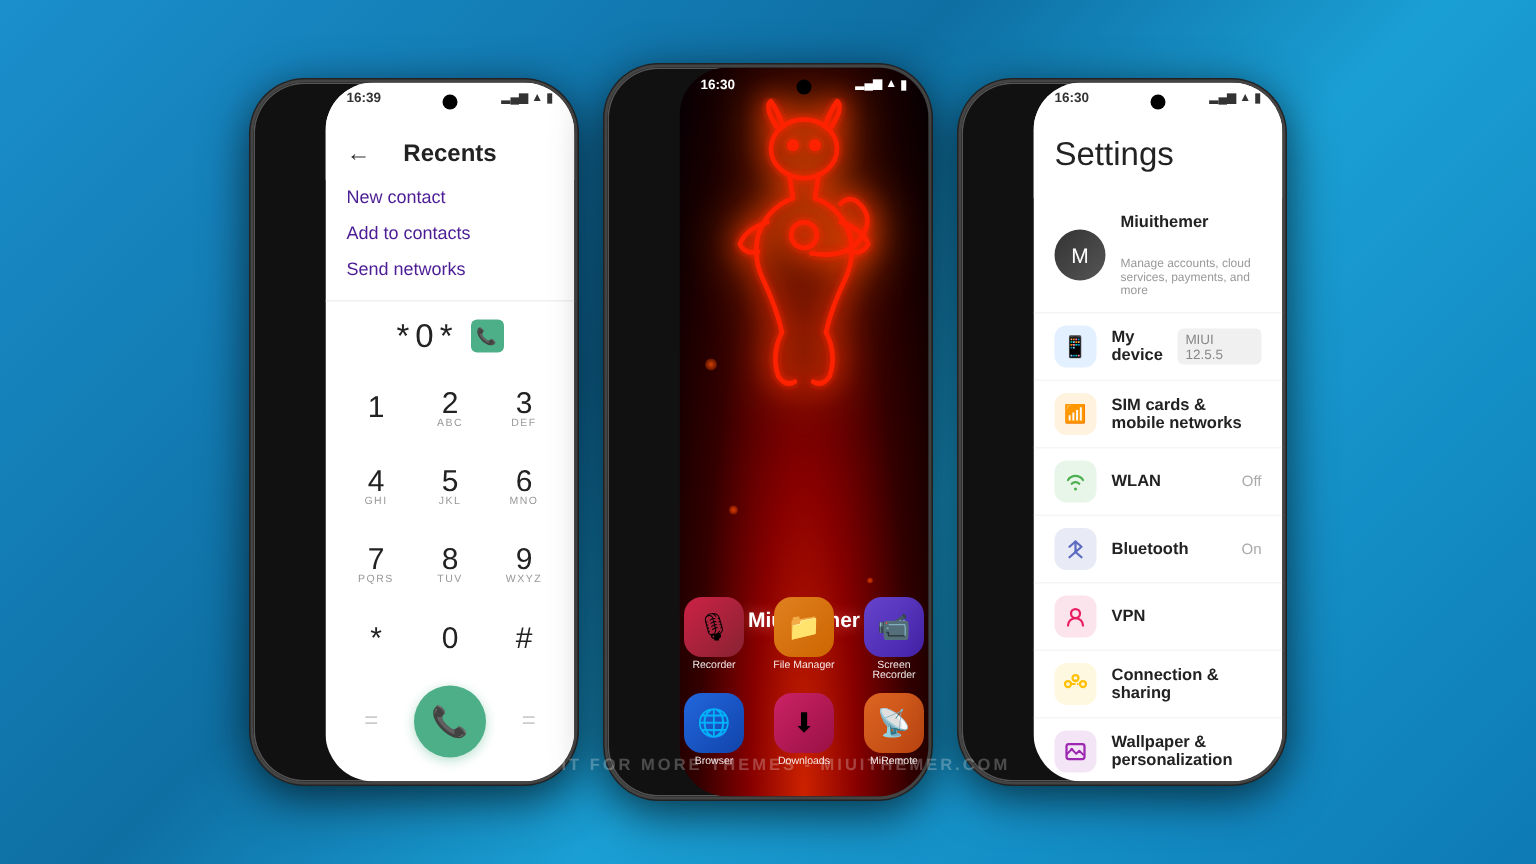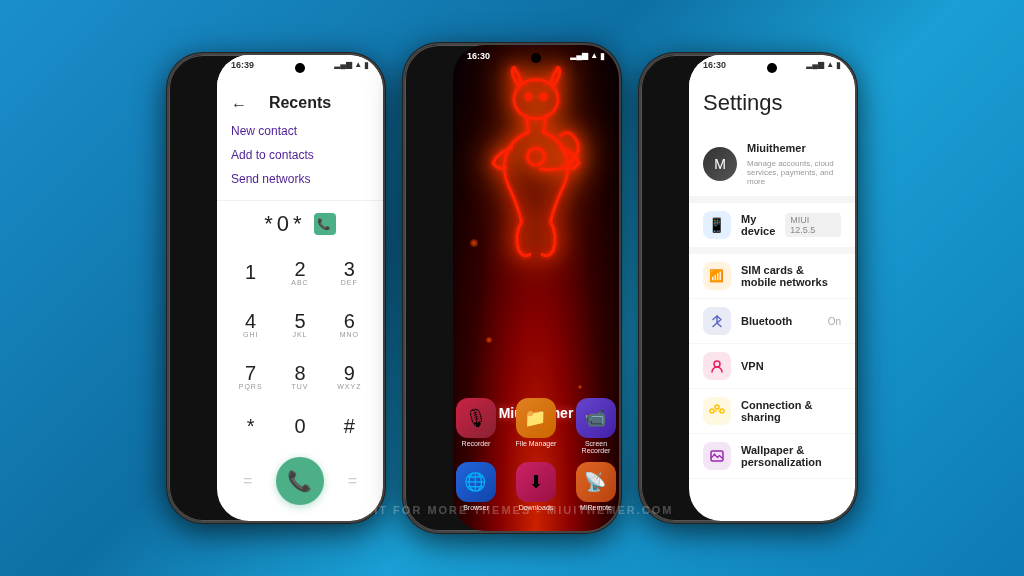--- a/index.html
+++ b/index.html
@@ -442,21 +442,21 @@
 
     .settings-item-name {
       font-size: 11px;
       font-weight: 600;
       color: #222;
     }
 
     .settings-item-desc {
       font-size: 8px;
       color: #999;
-      margin-top: 5px;
+      margin-top: 17px;
     }
 
     .settings-item-value {
       font-size: 10px;
       color: #aaa;
     }
 
     .settings-item-badge {
       font-size: 9px;
       color: #888;
@@ -737,20 +737,33 @@
 
             <div class="divider"></div>
 
             <div class="settings-item">
               <div class="settings-icon icon-sim" style="font-size:12px;">📶</div>
               <div class="settings-item-text">
                 <div class="settings-item-name">SIM cards &amp; mobile networks</div>
               </div>
             </div>
 
+            <div class="settings-item">
+              <div class="settings-icon icon-wlan">
+                <svg width="16" height="16" viewBox="0 0 16 16" fill="none">
+                  <path d="M8 12a1 1 0 100 2 1 1 0 000-2z" fill="#4caf50"></path>
+                  <path d="M5.5 9.5a3.5 3.5 0 015 0" stroke="#4caf50" stroke-width="1.5" stroke-linecap="round" fill="none"></path>
+                  <path d="M3 7a6 6 0 0110 0" stroke="#4caf50" stroke-width="1.5" stroke-linecap="round" fill="none"></path>
+                </svg>
+              </div>
+              <div class="settings-item-text">
+                <div class="settings-item-name">WLAN</div>
+              </div>
+              <span class="settings-item-value">Off</span>
+            </div>
 
             <div class="settings-item">
               <div class="settings-icon icon-bt">
                 <svg width="16" height="16" viewBox="0 0 16 16" fill="none">
                   <path d="M8 3L12 6.5L8 10V3Z" stroke="#5c6bc0" stroke-width="1.5" fill="none" stroke-linejoin="round"></path>
                   <path d="M8 10L12 13.5" stroke="#5c6bc0" stroke-width="1.5" stroke-linecap="round"></path>
                   <path d="M8 10L4 13.5" stroke="#5c6bc0" stroke-width="1.5" stroke-linecap="round"></path>
                   <path d="M8 3L4 6.5" stroke="#5c6bc0" stroke-width="1.5" stroke-linecap="round"></path>
                 </svg>
               </div>

